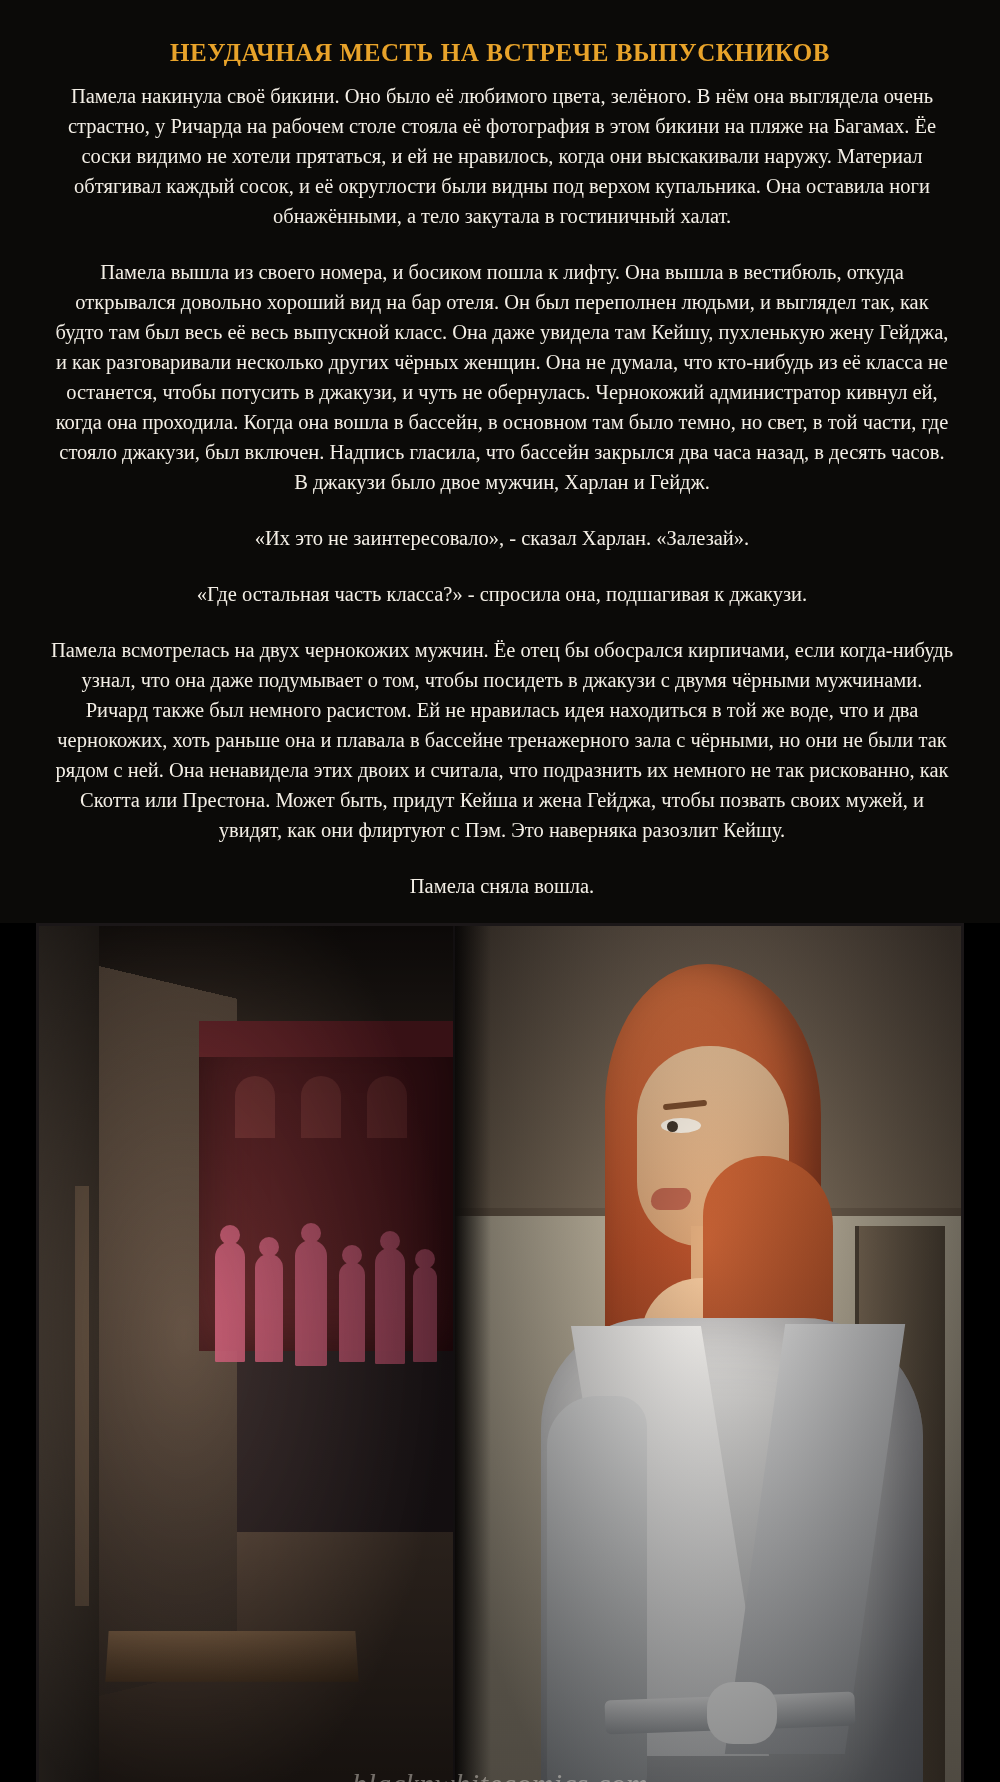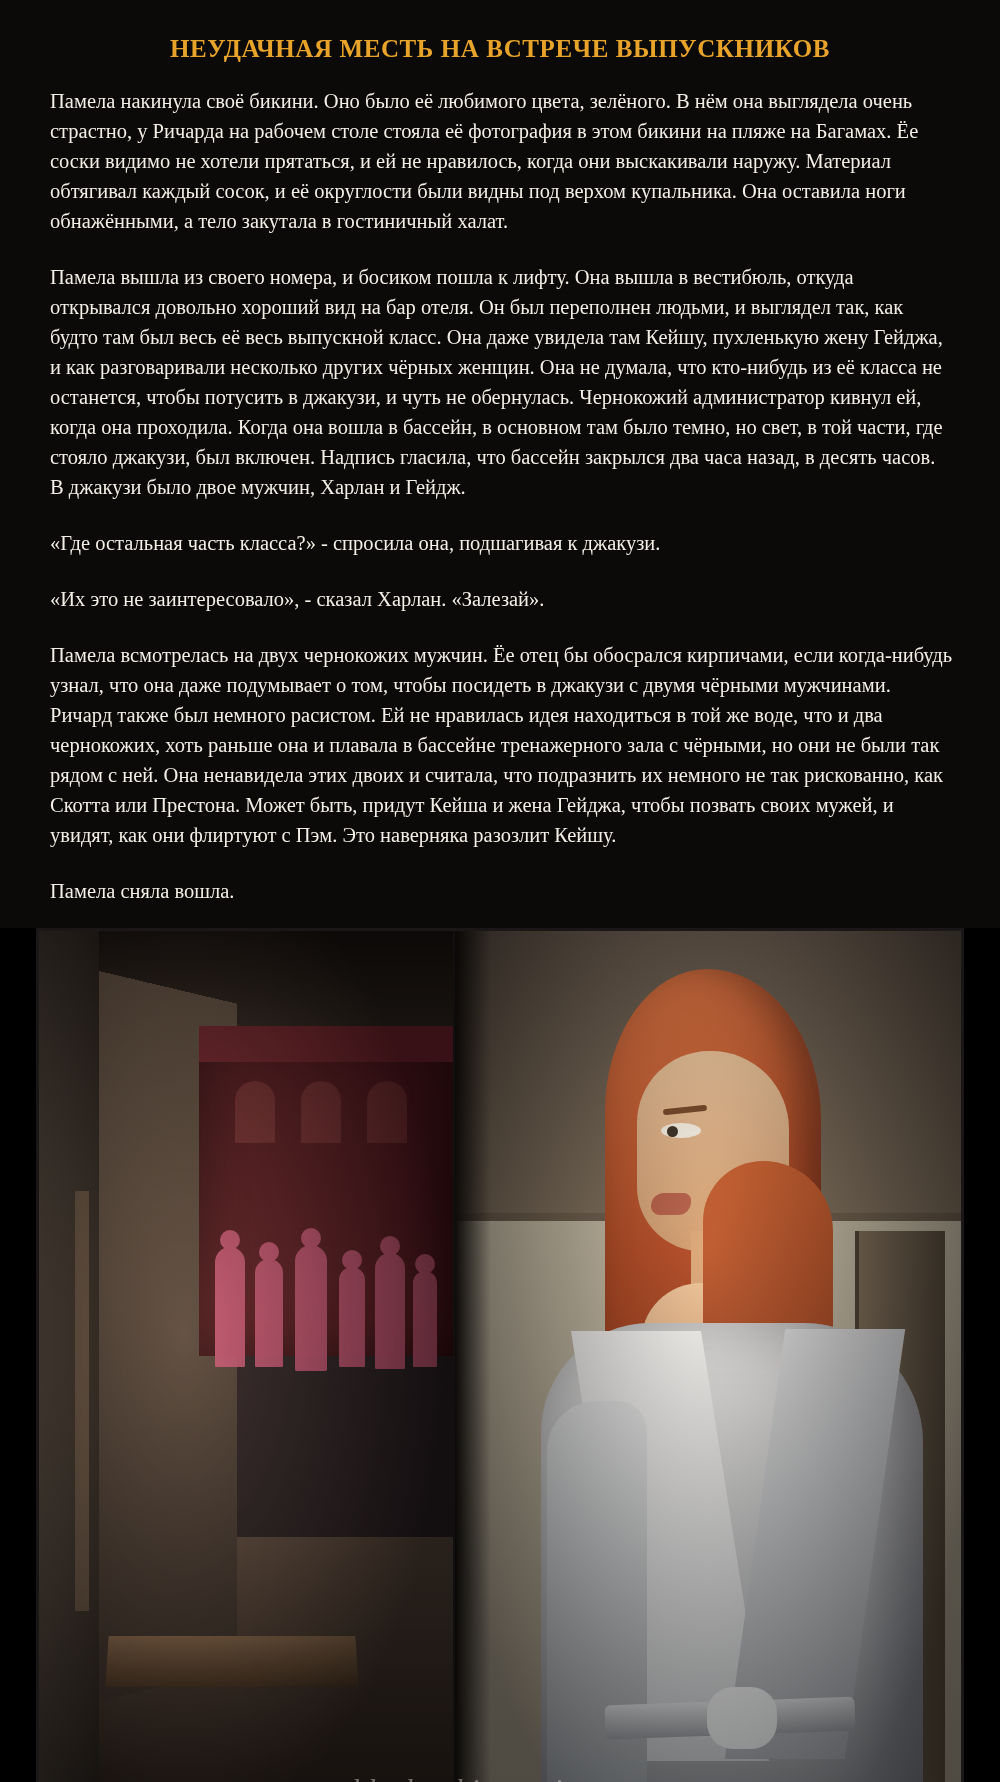--- a/index.html
+++ b/index.html
@@ -20,32 +20,32 @@
     position: relative;
     overflow: hidden;
   }
   .title {
     text-align: center;
     color: #e8a32a;
     font-family: "Liberation Serif", serif;
     font-weight: bold;
     font-size: 25px;
     letter-spacing: 0.6px;
-    padding: 26px 20px 14px 20px;
-    margin: 9px;
+    padding: 39px 20px 14px 20px;
+    margin: 0;
   }
   .story {
     padding: 0 46px 0 50px;
   }
   .story p {
     font-size: 20.5px;
     line-height: 30px;
     margin: 0 0 26px 0;
     color: #f4efe6;
-    text-align: left;
+    text-align: center;
   }
   .story p:last-child {
     margin-bottom: 22px;
   }
   
   .comic-wrap {
     position: relative;
     margin: 6px 0 0 0;
     width: 1000px;
     height: 912px;
@@ -245,22 +245,22 @@
 </head>
 <body>
 
 <div class="page">
 
   <h1 class="title">НЕУДАЧНАЯ МЕСТЬ НА ВСТРЕЧЕ ВЫПУСКНИКОВ</h1>
 
   <div class="story">
     <p>Памела накинула своё бикини. Оно было её любимого цвета, зелёного. В нём она выглядела очень страстно, у Ричарда на рабочем столе  стояла её фотография в этом бикини на пляже на Багамах. Ёе соски видимо не хотели прятаться, и ей не нравилось, когда они выскакивали наружу. Материал обтягивал каждый сосок, и её округлости были видны под верхом купальника. Она оставила ноги обнажёнными, а тело закутала в гостиничный халат.</p>
     <p>Памела вышла из своего номера, и босиком пошла к лифту. Она вышла в вестибюль, откуда открывался довольно хороший вид на бар отеля. Он был переполнен людьми, и выглядел так, как будто там был весь её весь выпускной класс. Она даже увидела там Кейшу, пухленькую жену Гейджа, и как разговаривали несколько других чёрных женщин. Она не думала, что кто-нибудь из её класса не останется, чтобы потусить в джакузи, и чуть не обернулась. Чернокожий администратор кивнул ей, когда она проходила. Когда она вошла в бассейн, в основном там было темно, но свет, в той части, где стояло джакузи, был включен. Надпись гласила, что бассейн закрылся два часа назад, в десять часов. В джакузи было двое мужчин, Харлан и Гейдж.</p>
+    <p>«Их это не заинтересовало», - сказал Харлан. «Залезай».</p>
     <p>«Где остальная часть класса?» - спросила она, подшагивая к джакузи.</p>
-    <p>«Их это не заинтересовало», - сказал Харлан. «Залезай».</p>
     <p>Памела всмотрелась на двух чернокожих мужчин. Ёе отец бы обосрался кирпичами, если когда-нибудь узнал, что она даже подумывает о том, чтобы посидеть в джакузи с двумя чёрными мужчинами. Ричард также был немного расистом. Ей не нравилась идея находиться в той же воде, что и два чернокожих, хоть раньше она и плавала в бассейне тренажерного зала с чёрными, но они не были так рядом с ней. Она ненавидела этих двоих и считала, что подразнить их немного не так рискованно, как Скотта или Престона. Может быть, придут Кейша и жена Гейджа, чтобы позвать своих мужей, и увидят, как они флиртуют с Пэм. Это наверняка разозлит Кейшу.</p>
     <p>Памела сняла вошла.</p>
   </div>
 
   <div class="comic-wrap">
     <div class="panel-frame">
 
       <div class="panel-left">
         <div class="ll-ceiling"></div>
         <div class="ll-floor"></div>

